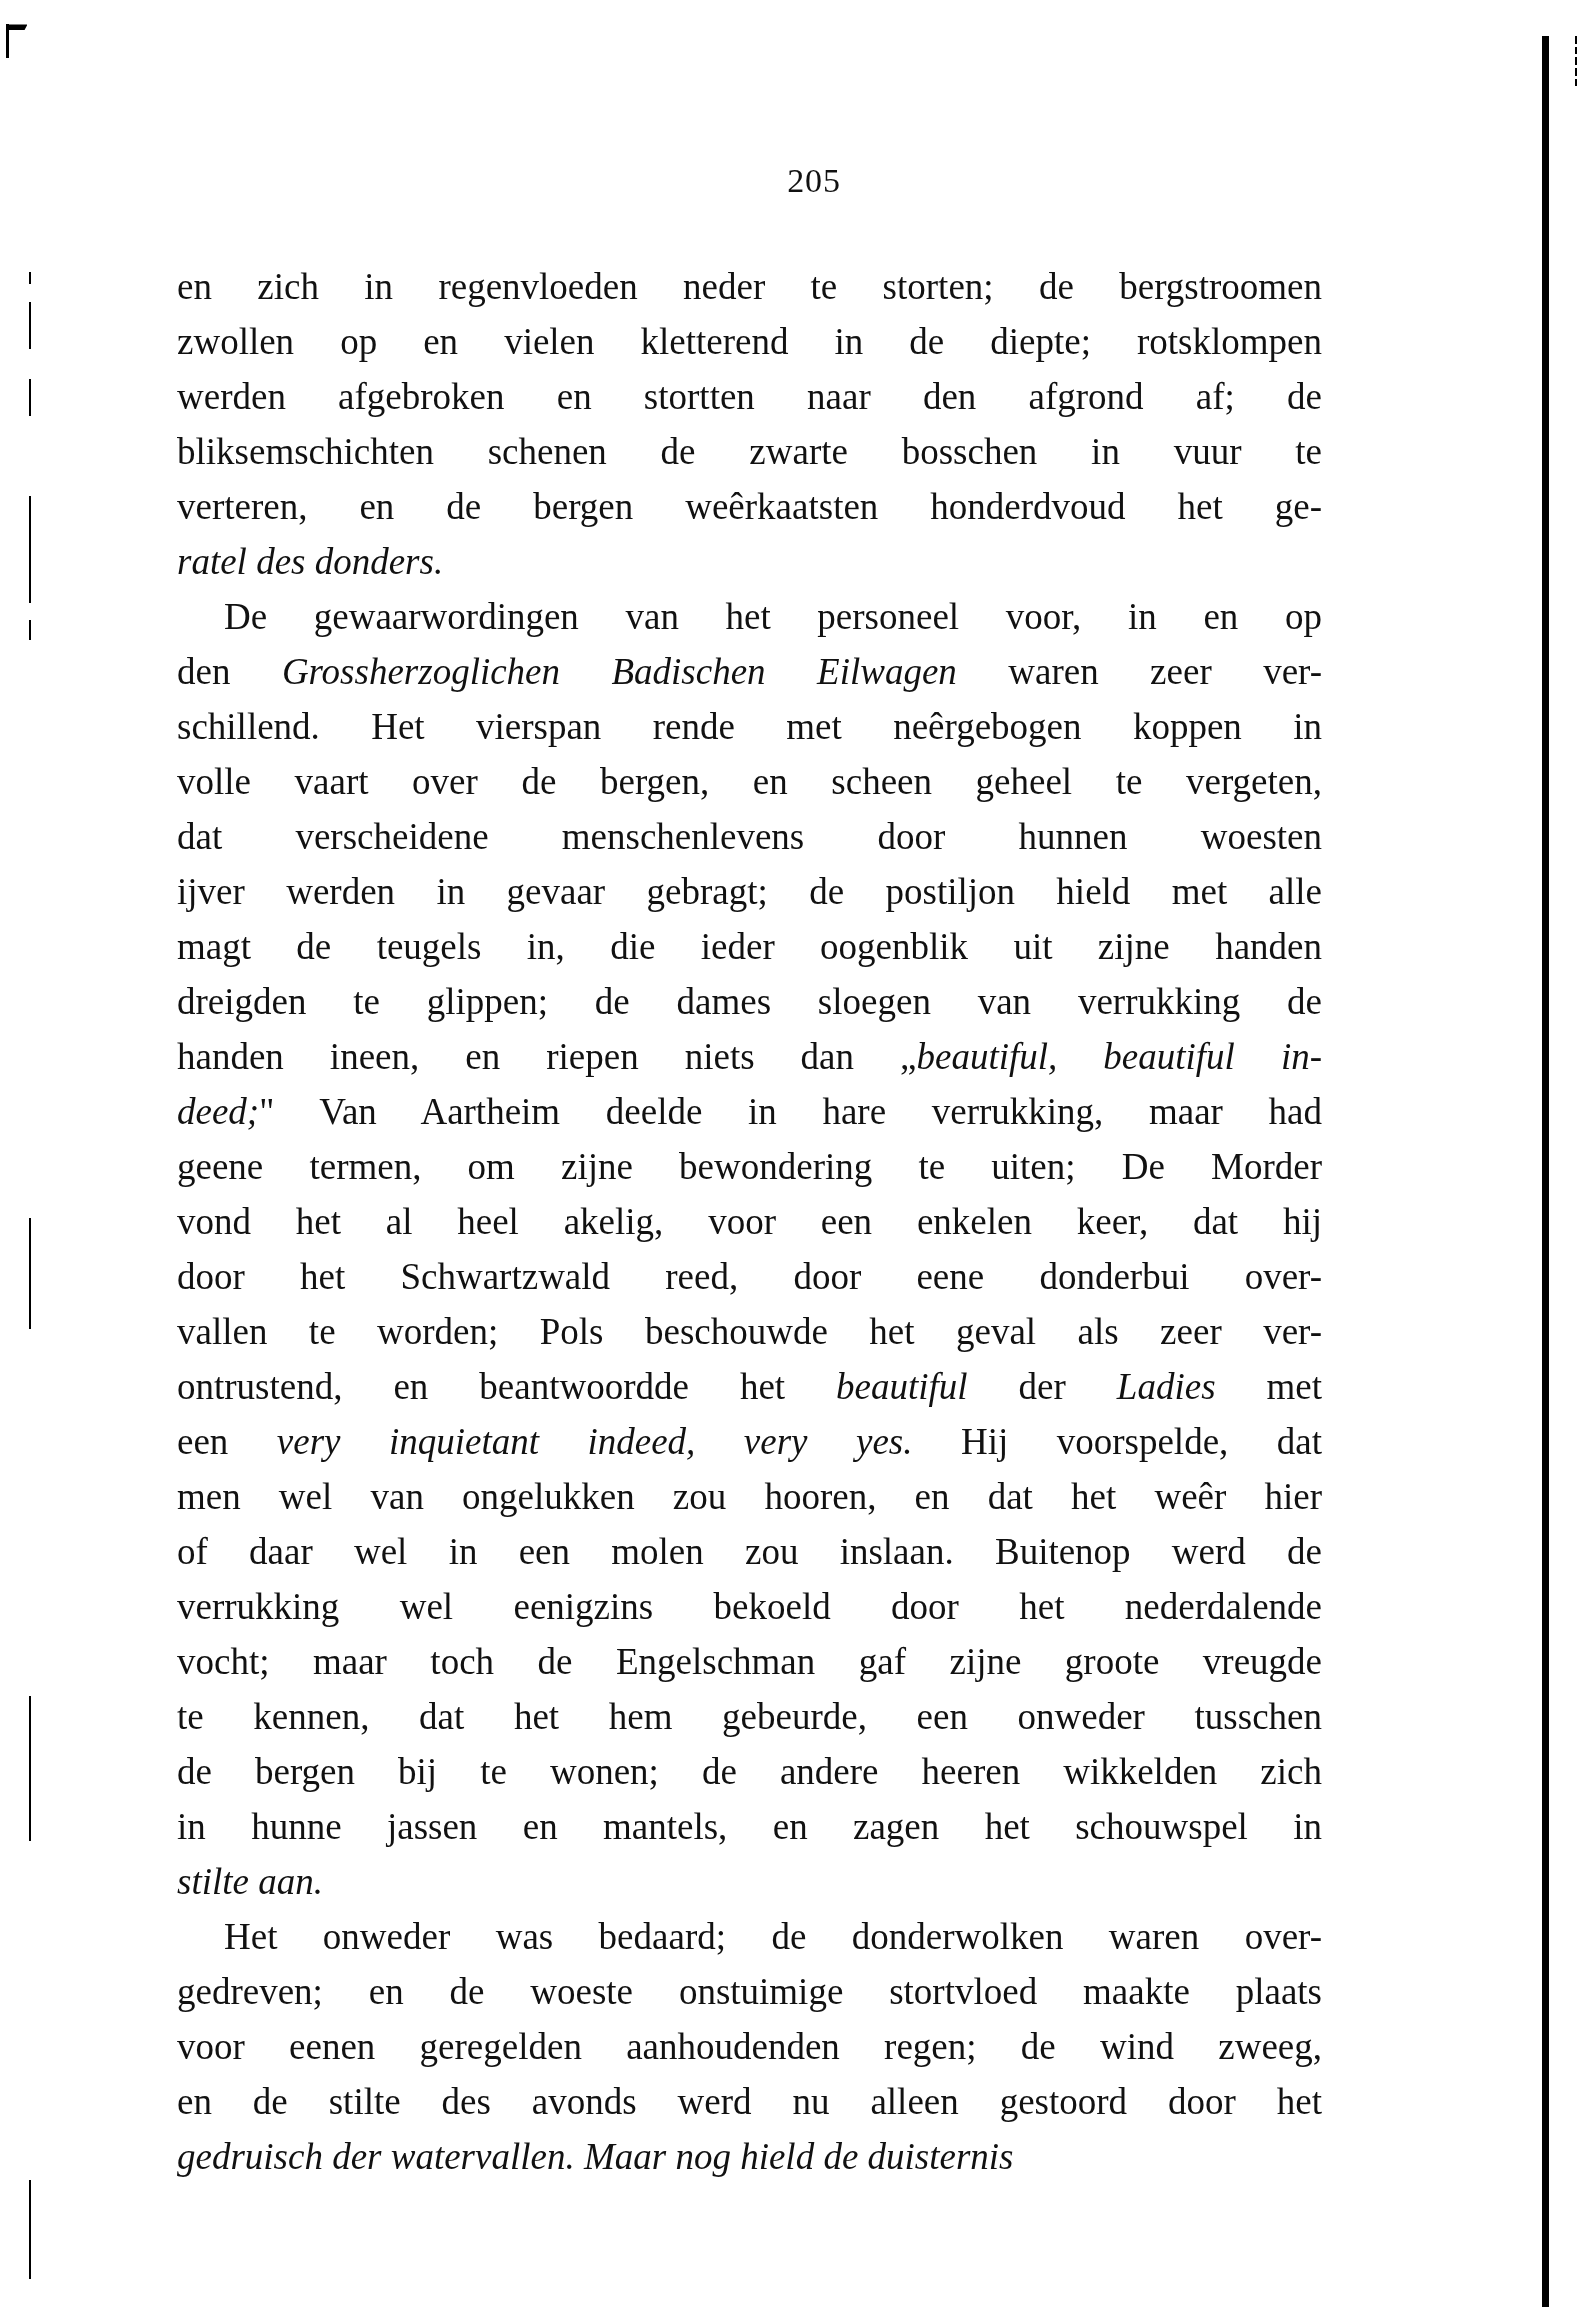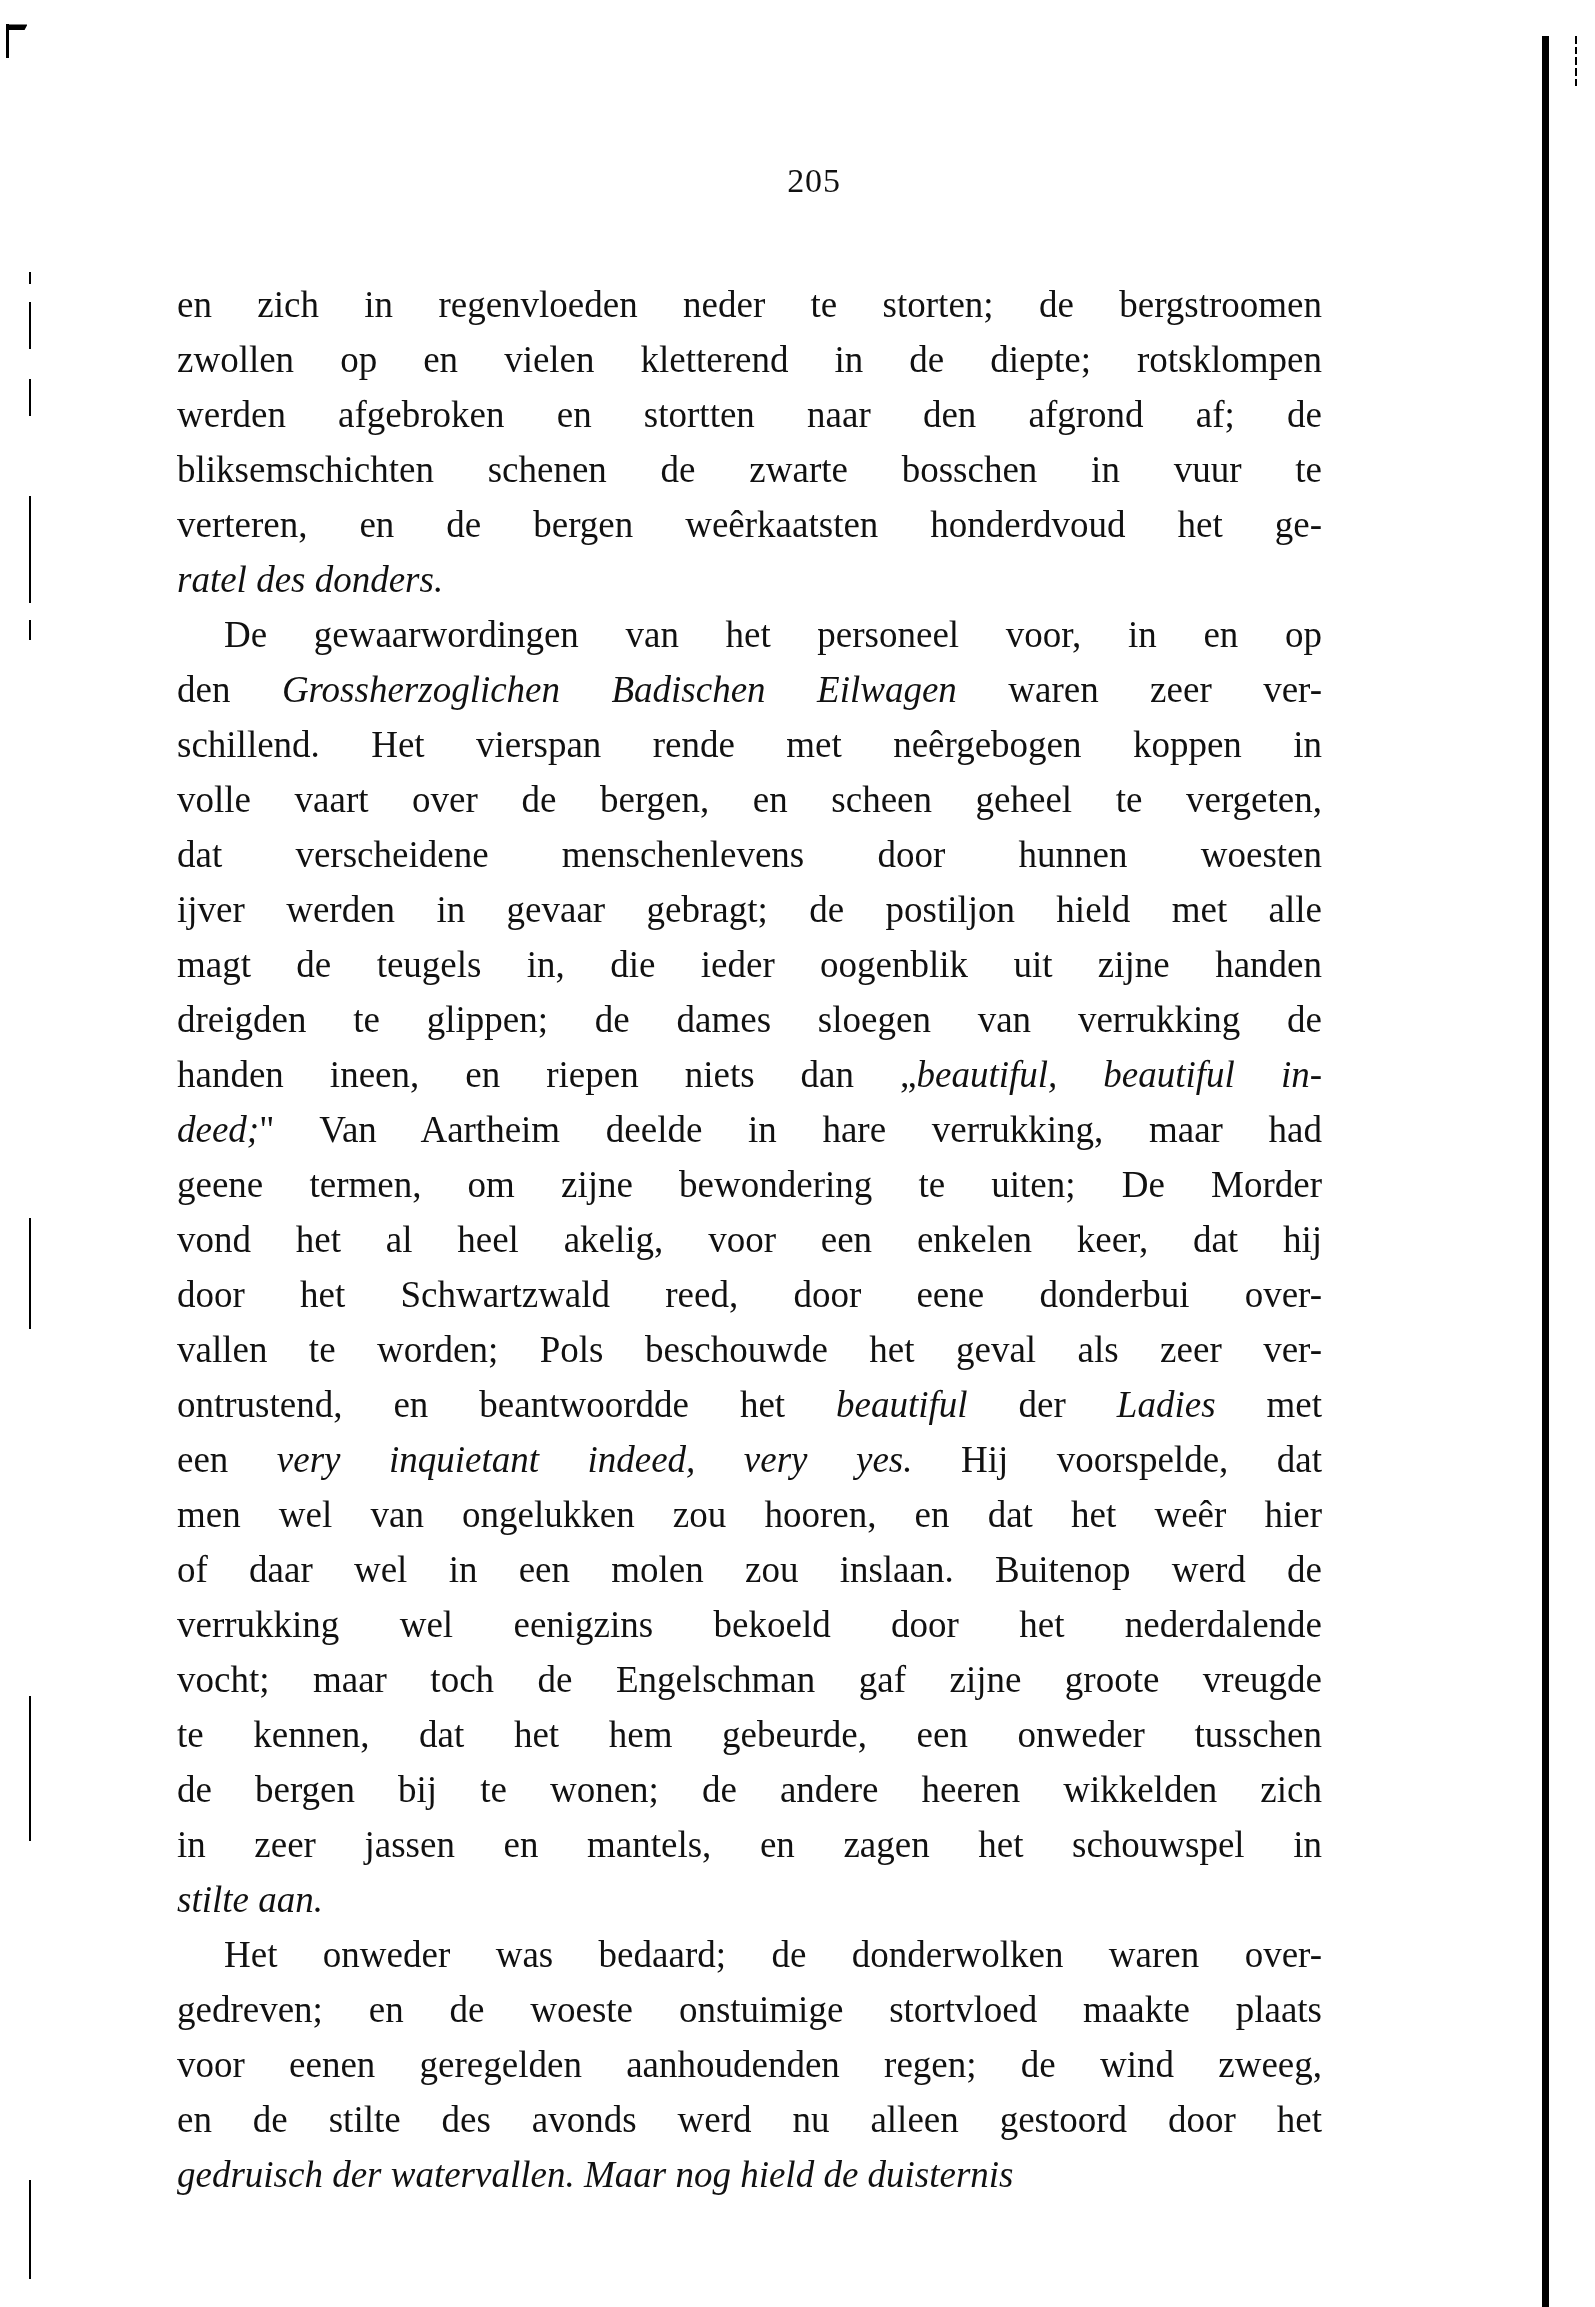--- a/index.html
+++ b/index.html
@@ -58,21 +58,21 @@
       top: 162px;
       left: 16px;
       width: 1596px;
       text-align: center;
       font-size: 34px;
       letter-spacing: 0.8px;
     }
     .text-block {
       position: absolute;
       left: 177px;
-      top: 277px;
+      top: 259px;
       width: 1145px;
       font-size: 37px;
       line-height: 55px;
     }
     .line {
       display: block;
       white-space: nowrap;
       text-align: justify;
       text-align-last: justify;
       height: 55px;
@@ -135,21 +135,21 @@
       <span class="line"><span>door het Schwartzwald reed, door eene donderbui over-</span></span>
       <span class="line"><span>vallen te worden; Pols beschouwde het geval als zeer ver-</span></span>
       <span class="line"><span>ontrustend, en beantwoordde het </span><span class="it">beautiful</span><span> der </span><span class="it">Ladies</span><span> met</span></span>
       <span class="line"><span>een </span><span class="it">very inquietant indeed, very yes.</span><span> Hij voorspelde, dat</span></span>
       <span class="line"><span>men wel van ongelukken zou hooren, en dat het weêr hier</span></span>
       <span class="line"><span>of daar wel in een molen zou inslaan. Buitenop werd de</span></span>
       <span class="line"><span>verrukking wel eenigzins bekoeld door het nederdalende</span></span>
       <span class="line"><span>vocht; maar toch de Engelschman gaf zijne groote vreugde</span></span>
       <span class="line"><span>te kennen, dat het hem gebeurde, een onweder tusschen</span></span>
       <span class="line"><span>de bergen bij te wonen; de andere heeren wikkelden zich</span></span>
-      <span class="line"><span>in zeer jassen en mantels, en zagen het schouwspel in</span></span>
+      <span class="line"><span>in hunne jassen en mantels, en zagen het schouwspel in</span></span>
       <span class="line last"><span>stilte aan.</span></span>
     </div>
     <div>
       <span class="line indent"><span>Het onweder was bedaard; de donderwolken waren over-</span></span>
       <span class="line"><span>gedreven; en de woeste onstuimige stortvloed maakte plaats</span></span>
       <span class="line"><span>voor eenen geregelden aanhoudenden regen; de wind zweeg,</span></span>
       <span class="line"><span>en de stilte des avonds werd nu alleen gestoord door het</span></span>
       <span class="line last"><span>gedruisch der watervallen. Maar nog hield de duisternis</span></span>
     </div>
   </div>

